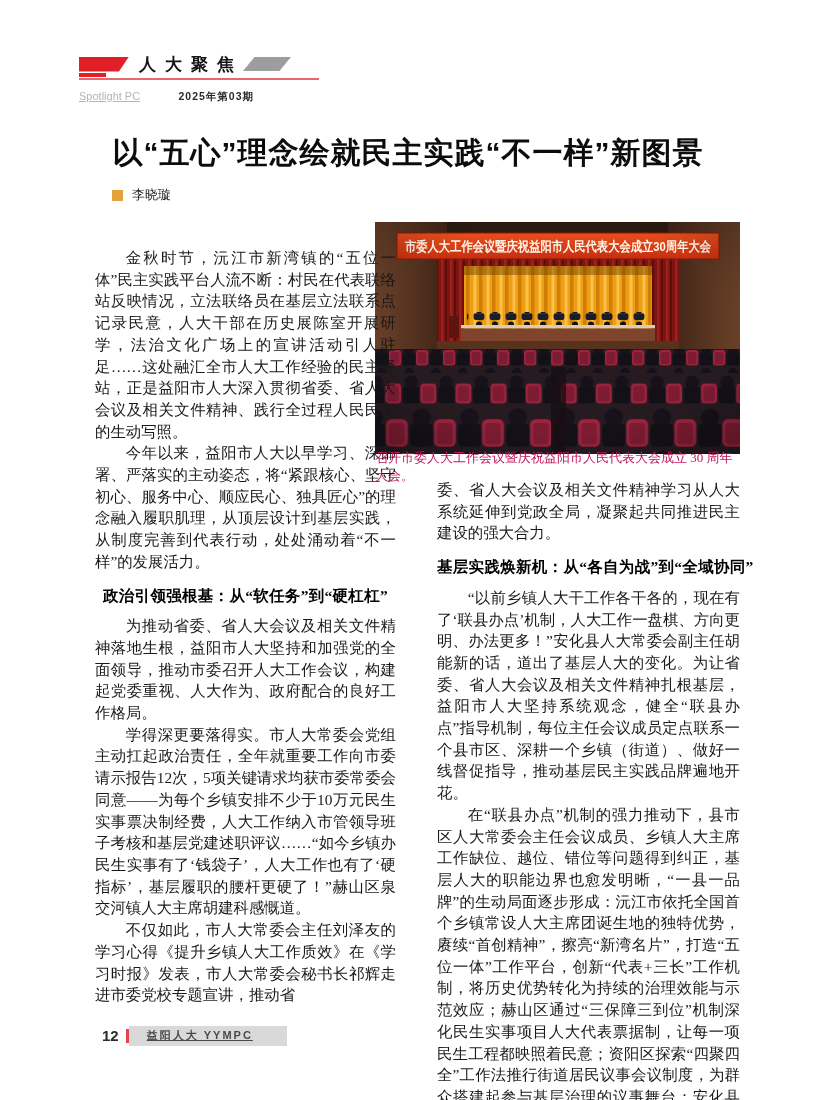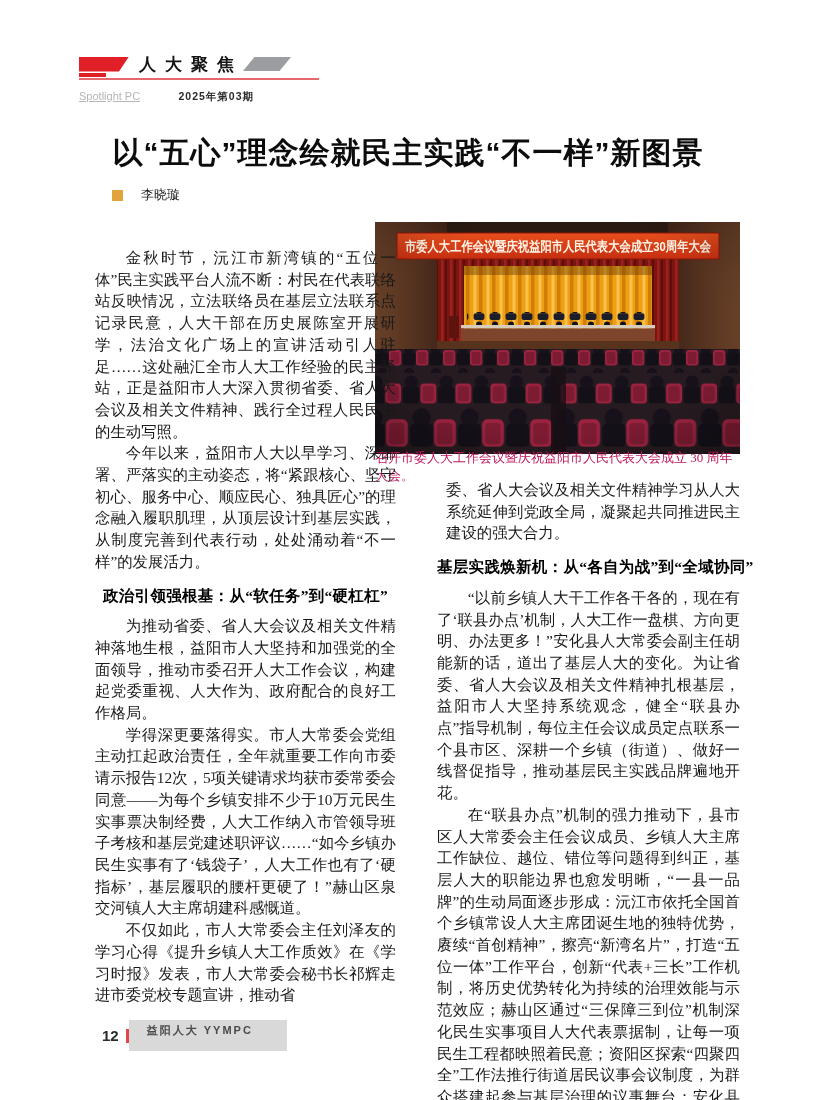--- a/index.html
+++ b/index.html
@@ -17,46 +17,46 @@
              clip-path:polygon(24% 0,100% 0,76% 100%,0 100%);}
   .logo-underline{width:240px;height:2px;background:#e4686e;margin-top:5px;}
   .header-meta{margin-top:6px;font-family:"Liberation Sans","DejaVu Sans",sans-serif;white-space:nowrap;}
   .spotlight{color:#b5b5b5;font-size:11px;display:inline-block;width:95px;text-decoration:underline;}
   .issue{color:#2a2a2a;font-size:10.5px;font-weight:bold;letter-spacing:1px;}
 
   
   .title{position:absolute;left:0;right:0;top:133px;text-align:center;
          font-family:"Liberation Sans","DejaVu Sans",sans-serif;font-weight:900;
          font-size:30px;letter-spacing:1px;color:#0c0c0c;white-space:nowrap;}
-  .author{position:absolute;left:112px;top:186px;display:flex;align-items:center;gap:18px;
+  .author{position:absolute;left:112px;top:186px;display:flex;align-items:center;gap:9px;
           font-family:"Liberation Sans","DejaVu Sans",sans-serif;font-size:13px;color:#1f1f1f;}
   .author-square{width:11px;height:11px;background:#e2a23c;flex:0 0 auto;}
 
   
   .col{position:absolute;text-align:justify;font-size:15.4px;line-height:21.7px;color:#191919;}
   .col p{margin:0;text-indent:2em;}
-  .col p.no-indent{text-indent:0;margin-left:9px;}
+  .col p.no-indent{text-indent:0;}
   .subhead{font-family:Liberation Serif, serif;font-weight:bold;
            font-size:15.5px;color:#000;text-align:center;text-indent:0;
            margin:12px 0 9px 0;letter-spacing:0.3px;white-space:nowrap;}
   .col-left{left:95px;top:247px;width:301px;}
   .col-right{left:437px;top:479px;width:303px;}
 
   
   .photo{position:absolute;left:375px;top:222px;width:365px;height:232px;}
   .caption{position:absolute;left:375px;top:449px;width:365px;font-size:13px;
            line-height:18px;color:#be185d;}
 
   
   .footer{position:absolute;left:102px;top:1027px;display:flex;align-items:center;height:17px;
           font-family:"Liberation Sans","DejaVu Sans",sans-serif;}
   .page-num{font-size:15px;font-weight:bold;color:#2b2b2b;margin-right:7px;}
   .footer-bar{width:3px;height:14px;background:#e0474d;margin-right:0px;}
   .footer-strip{background:#d9d9d9;height:20px;display:flex;align-items:center;
-                padding:0 34px 11px 18px;font-size:11px;font-weight:bold;color:#4a4a4a;letter-spacing:2px;}
+                padding:0 34px 0 18px;font-size:11px;font-weight:bold;color:#4a4a4a;letter-spacing:2px;text-decoration:underline;}
 </style>
 </head>
 <body>
 
 <div class="page">
 
   <div class="header">
     <div class="logo-row">
       <div class="flag-red"></div>
       <div class="flag-red-sub"></div>

